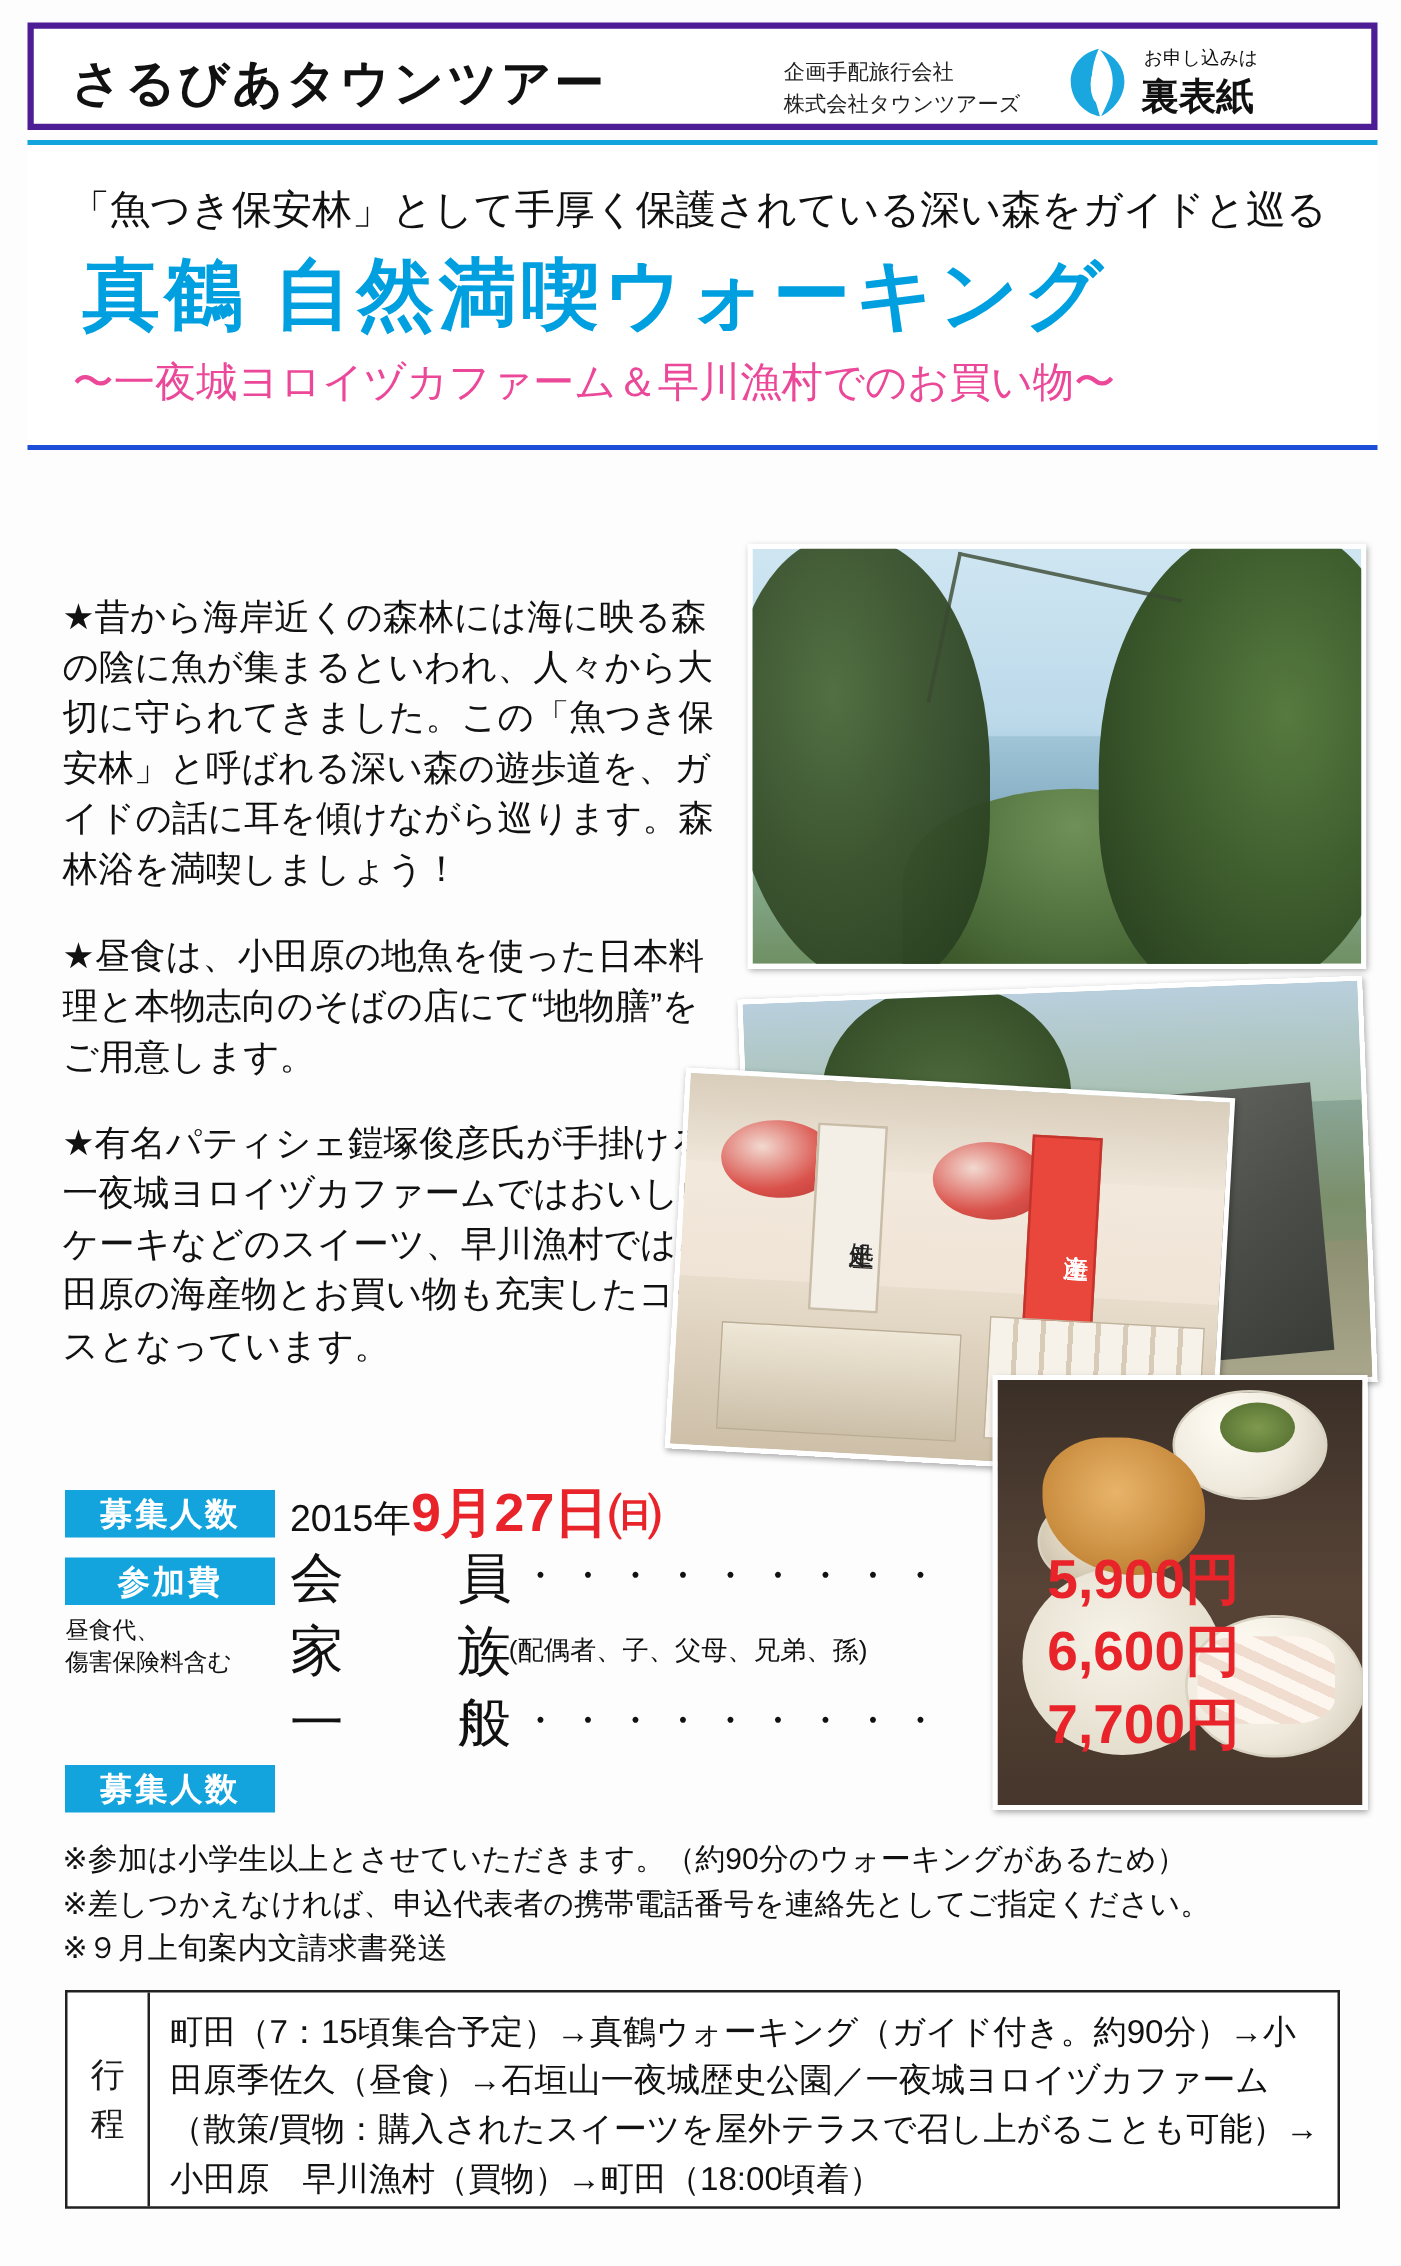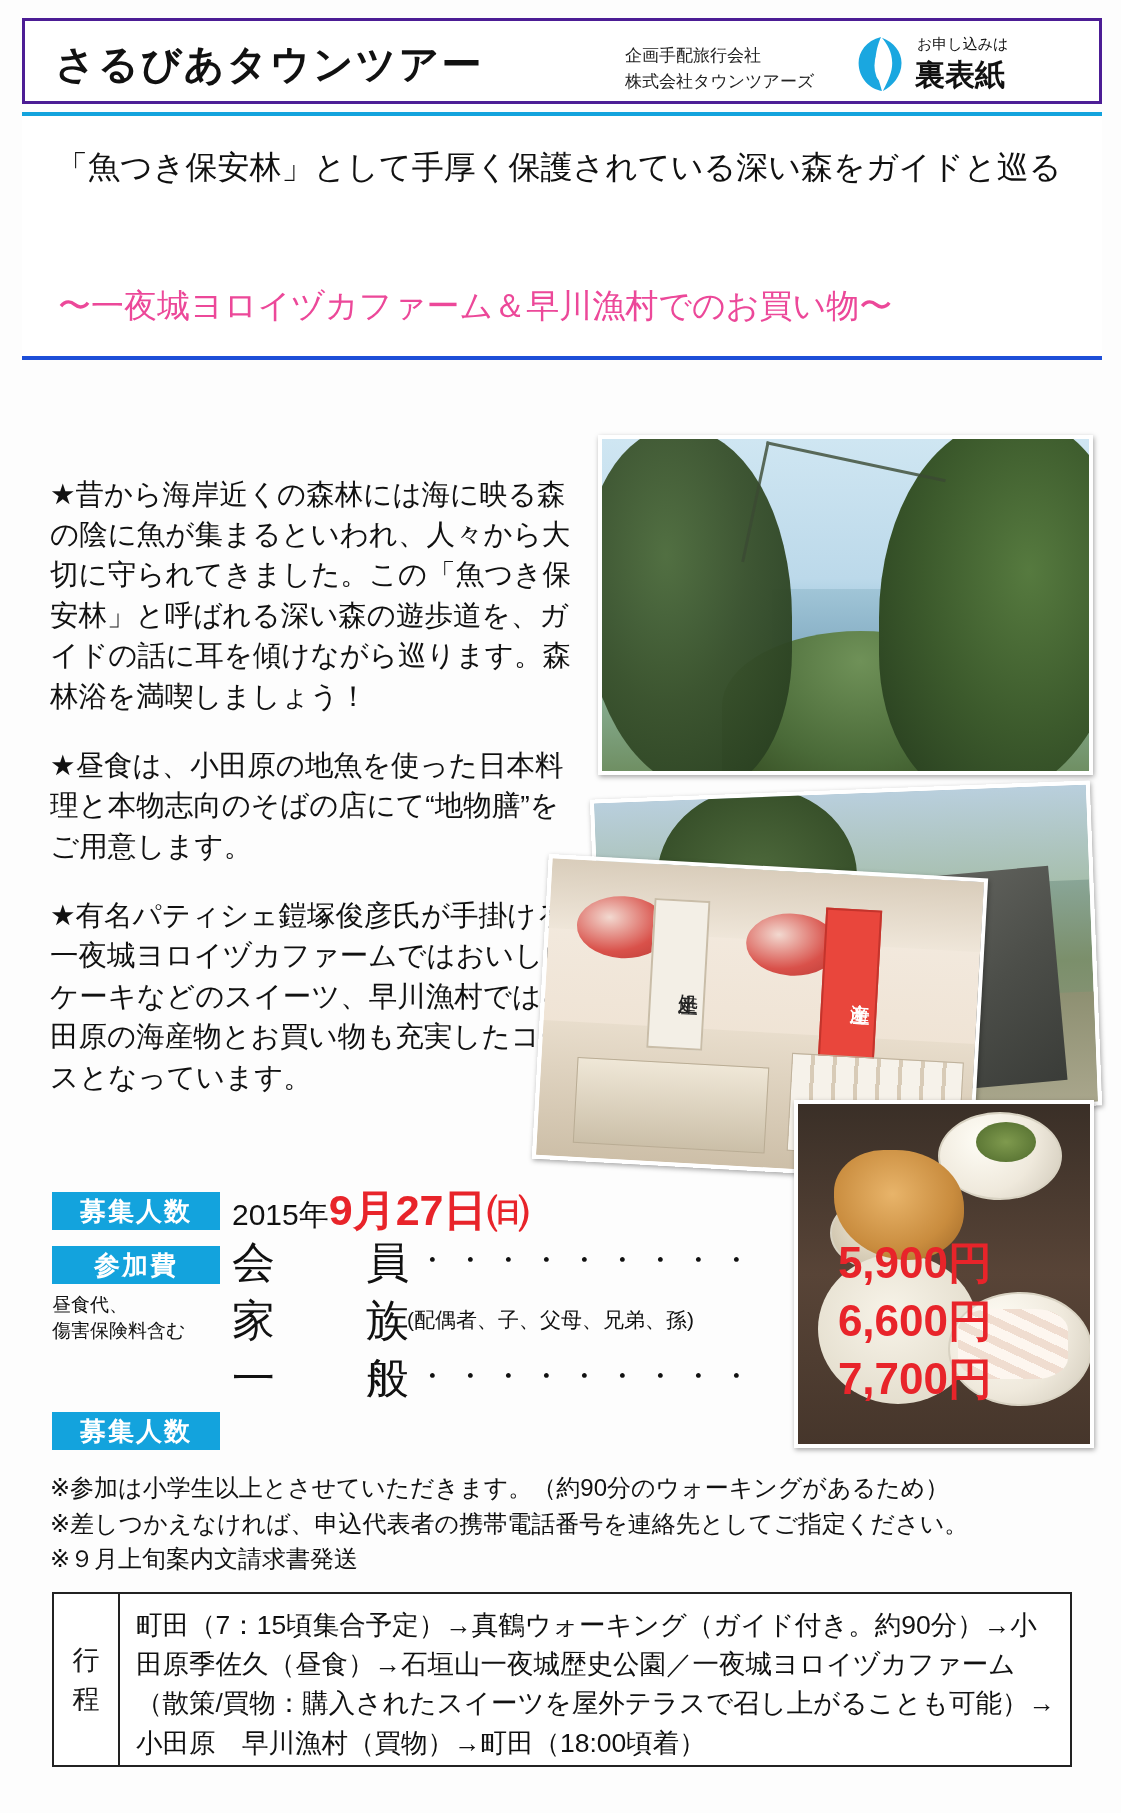--- a/index.html
+++ b/index.html
@@ -23,21 +23,21 @@
     background: #fdfdfd;
   }
 
   
   .header {
     position: absolute;
     left: 22px;
     top: 18px;
     width: 1080px;
     height: 86px;
-    border: 3px solid #4c1d95;
+    border: 5px solid #4c1d95;
     box-sizing: border-box;
     background: #ffffff;
   }
   .brand {
     position: absolute;
     left: 30px;
     top: 16px;
     font-size: 40px;
     font-weight: bold;
     letter-spacing: 2px;
@@ -402,20 +402,21 @@
         <path d="M31 3 C44 8 52 18 52 30 C52 44 42 55 32 60 C38 48 42 40 42 30 C42 18 36 9 31 3 Z" fill="#1aa7e0"></path>
         <ellipse cx="30" cy="33" rx="7" ry="16" fill="#ffffff"></ellipse>
       </svg>
       <div class="small-txt">お申し込みは</div>
       <div class="big-txt">裏表紙</div>
     </div>
   </div>
 
   <div class="titleband">
     <div class="lead">「魚つき保安林」として手厚く保護されている深い森をガイドと巡る</div>
+    <div class="maintitle">真鶴 自然満喫ウォーキング</div>
     <div class="subtitle">〜一夜城ヨロイヅカファーム＆早川漁村でのお買い物〜</div>
   </div>
 
   <div class="desc">
     <p class="para">★昔から海岸近くの森林には海に映る森の陰に魚が集まるといわれ、人々から大切に守られてきました。この「魚つき保安林」と呼ばれる深い森の遊歩道を、ガイドの話に耳を傾けながら巡ります。森林浴を満喫しましょう！</p>
     <p class="para">★昼食は、小田原の地魚を使った日本料理と本物志向のそばの店にて“地物膳”をご用意します。</p>
     <p class="para">★有名パティシェ鎧塚俊彦氏が手掛ける一夜城ヨロイヅカファームではおいしいケーキなどのスイーツ、早川漁村では小田原の海産物とお買い物も充実したコースとなっています。</p>
   </div>
 
   <div class="photo" id="photo-forest">

